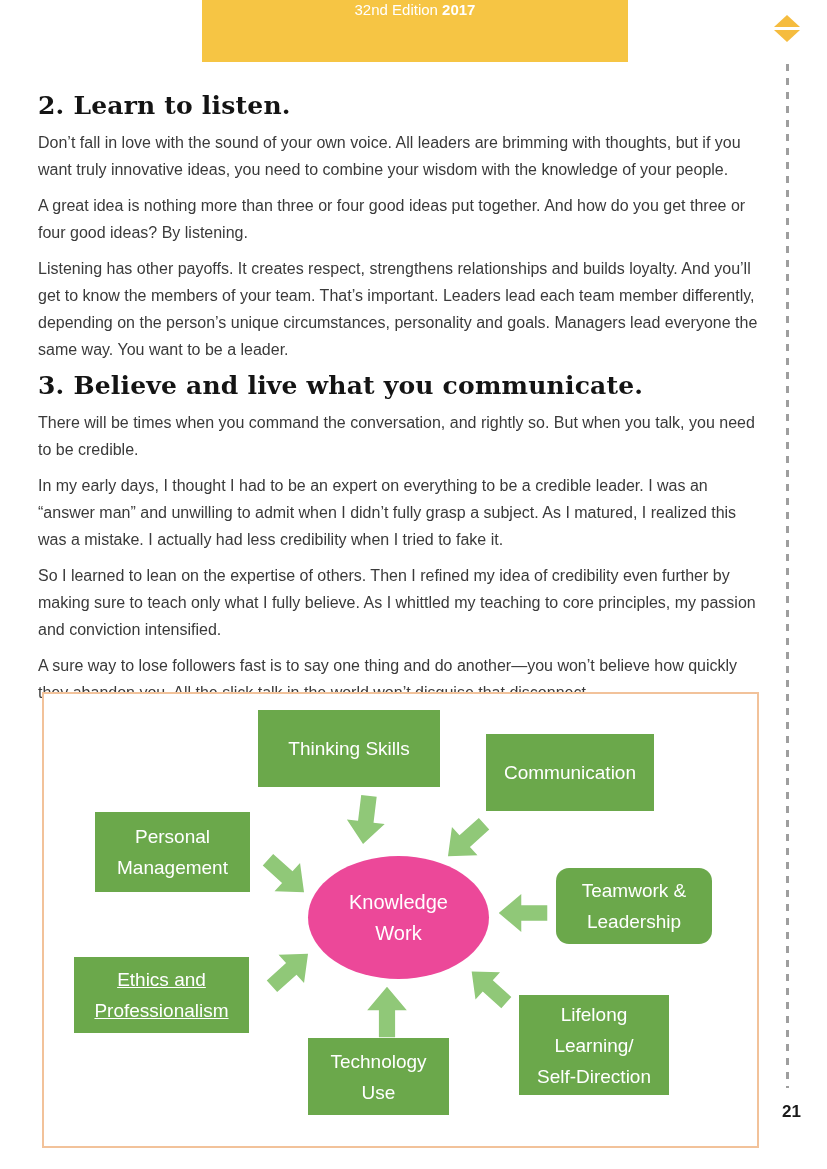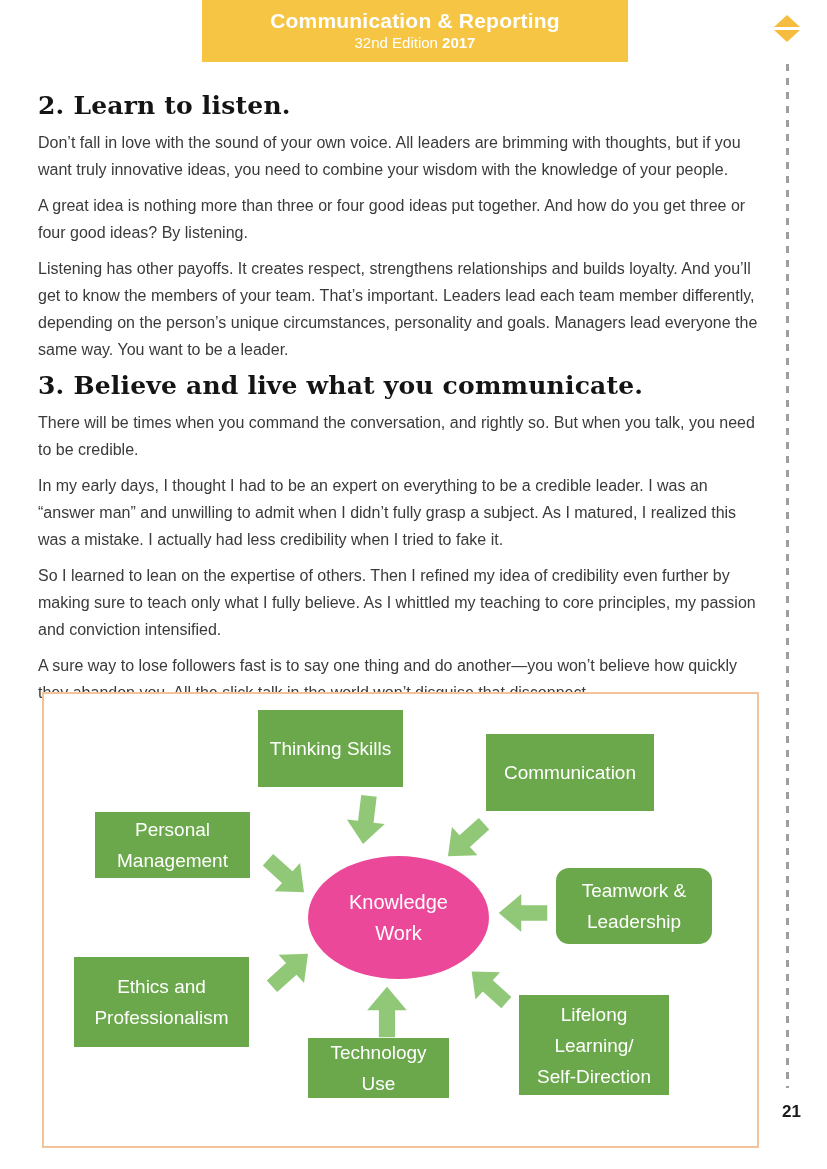--- a/index.html
+++ b/index.html
@@ -78,26 +78,26 @@
     text-align:center;
     font-size:19px; line-height:31px;
     white-space:pre-line;
   }
   .hub {
     position:absolute; left:264px; top:162px; width:181px; height:123px;
     background:#ec4899; border-radius:50%;
     color:#ffffff; display:flex; align-items:center; justify-content:center;
     text-align:center; font-size:20px; line-height:31px; white-space:pre-line;
   }
-  .node-thinking  { left:214px; top:16px;  width:145px; height:77px; }
+  .node-thinking  { left:214px; top:16px;  width:182px; height:77px; }
   .node-comm      { left:442px; top:40px;  width:168px; height:77px; }
-  .node-personal  { left:51px;  top:118px; width:155px; height:66px;text-align:center; }
+  .node-personal  { left:51px;  top:118px; width:155px; height:80px;text-align:center; }
   .node-teamwork  { left:512px; top:174px; width:156px; height:76px;border-radius:13px; }
-  .node-ethics    { left:30px;  top:263px; width:175px; height:90px; }
-  .node-tech      { left:264px; top:344px; width:141px; height:60px; }
+  .node-ethics    { left:30px;  top:263px; width:175px; height:76px;text-decoration:underline; }
+  .node-tech      { left:264px; top:344px; width:141px; height:77px; }
   .node-lifelong  { left:475px; top:301px; width:150px; height:100px; }
 
   .block-arrow { position:absolute; width:52px; height:52px; }
   .block-arrow svg { display:block; width:100%; height:100%; }
   .arrow-1 { left:296px; top:100px; transform:rotate(97deg); }
   .arrow-2 { left:396px; top:120px; transform:rotate(138deg); }
   .arrow-3 { left:216px; top:156px; transform:rotate(42deg); }
   .arrow-4 { left:453px; top:193px; transform:rotate(180deg); }
   .arrow-5 { left:220px; top:250px; transform:rotate(-42deg); }
   .arrow-6 { left:316px; top:291px; width:54px; height:54px; transform:rotate(-90deg); }
@@ -106,21 +106,20 @@
   
   .page-num {
     position:absolute; right:26px; top:1102px;
     font-size:17px; font-weight:bold; color:#1A1A1A;
   }
 </style>
 </head>
 <body>
 
 <div class="banner">
-  <div class="banner-title">Communication &amp; Reporting</div>
   <div class="banner-sub"><span>32nd Edition</span> <span class="year">2017</span></div>
 </div>
 
 <div class="nav-diamond">
   <div class="tri tri-up"></div>
   <div class="tri tri-down"></div>
 </div>
 
 <div class="dashed-line"></div>
 

